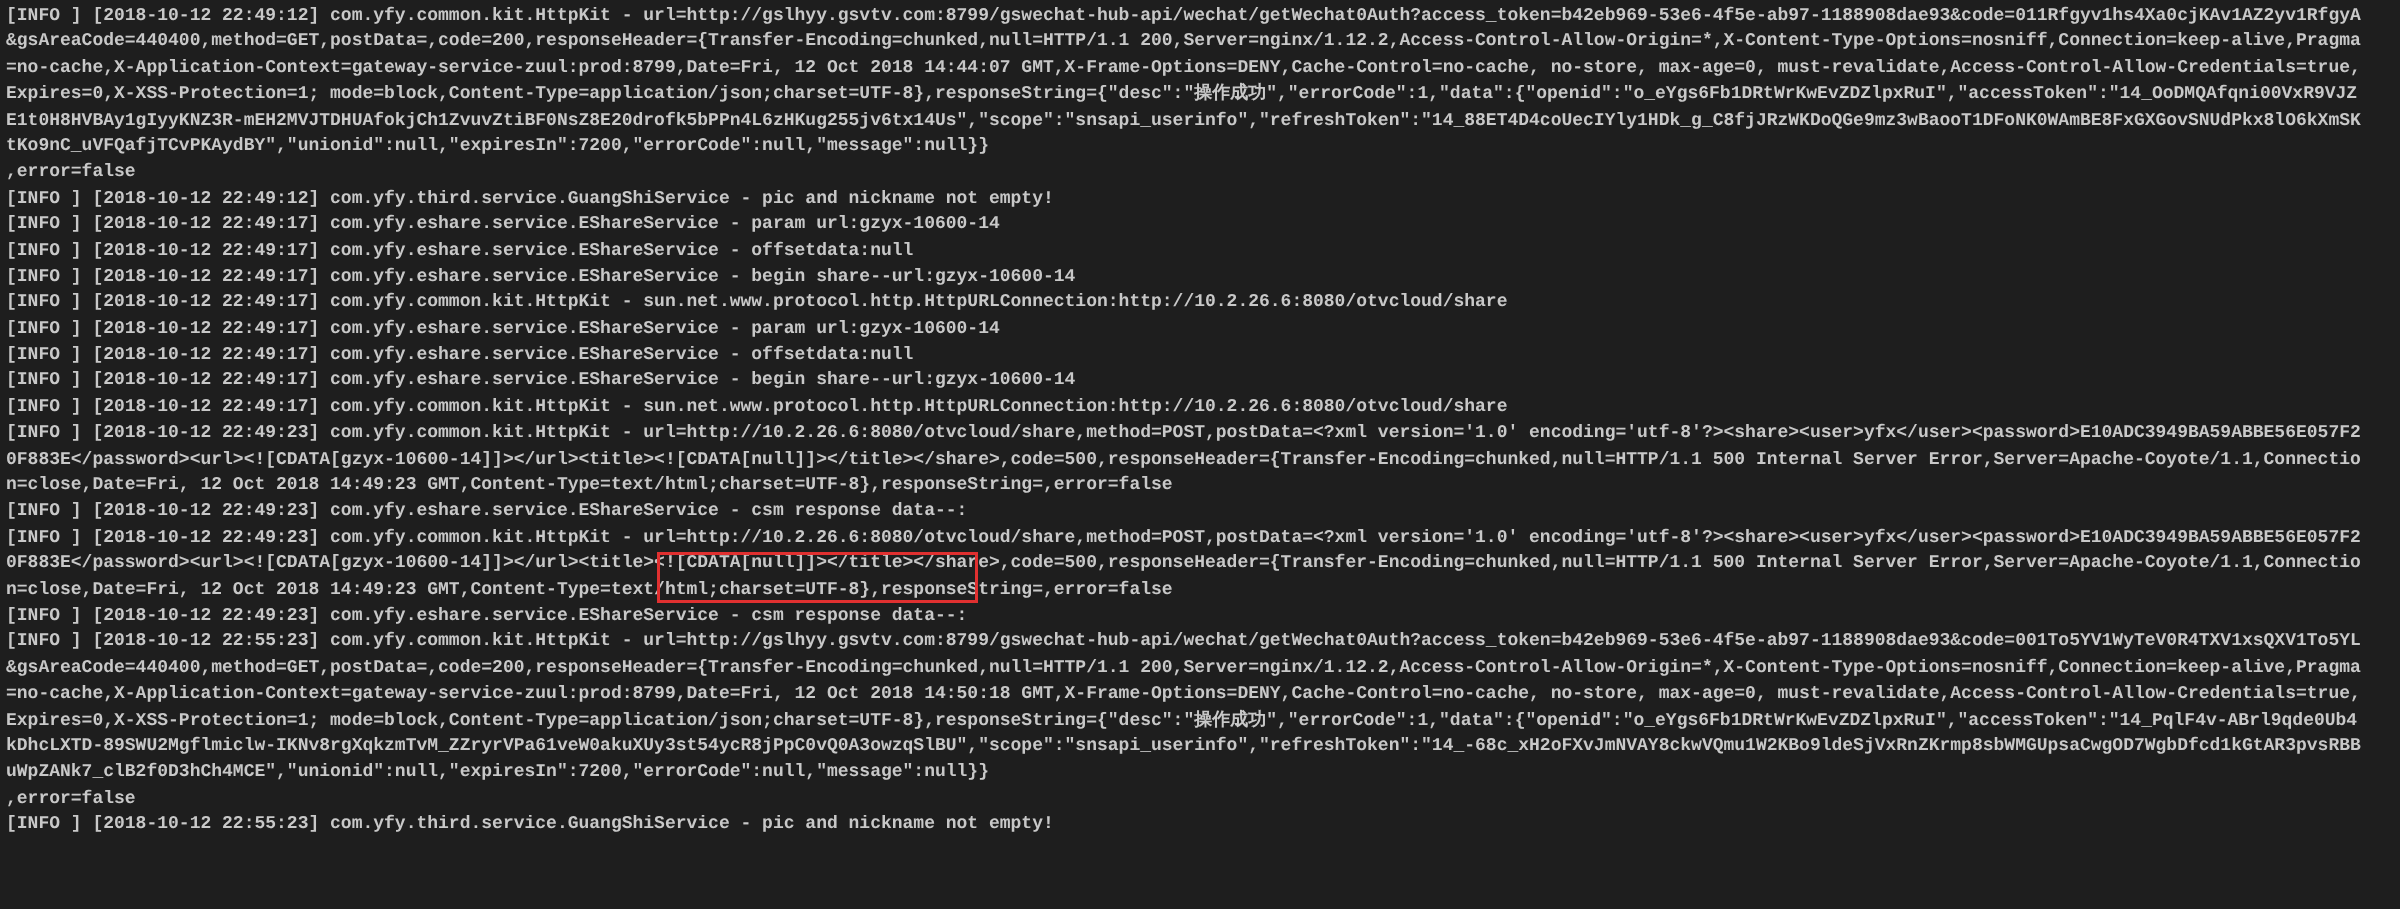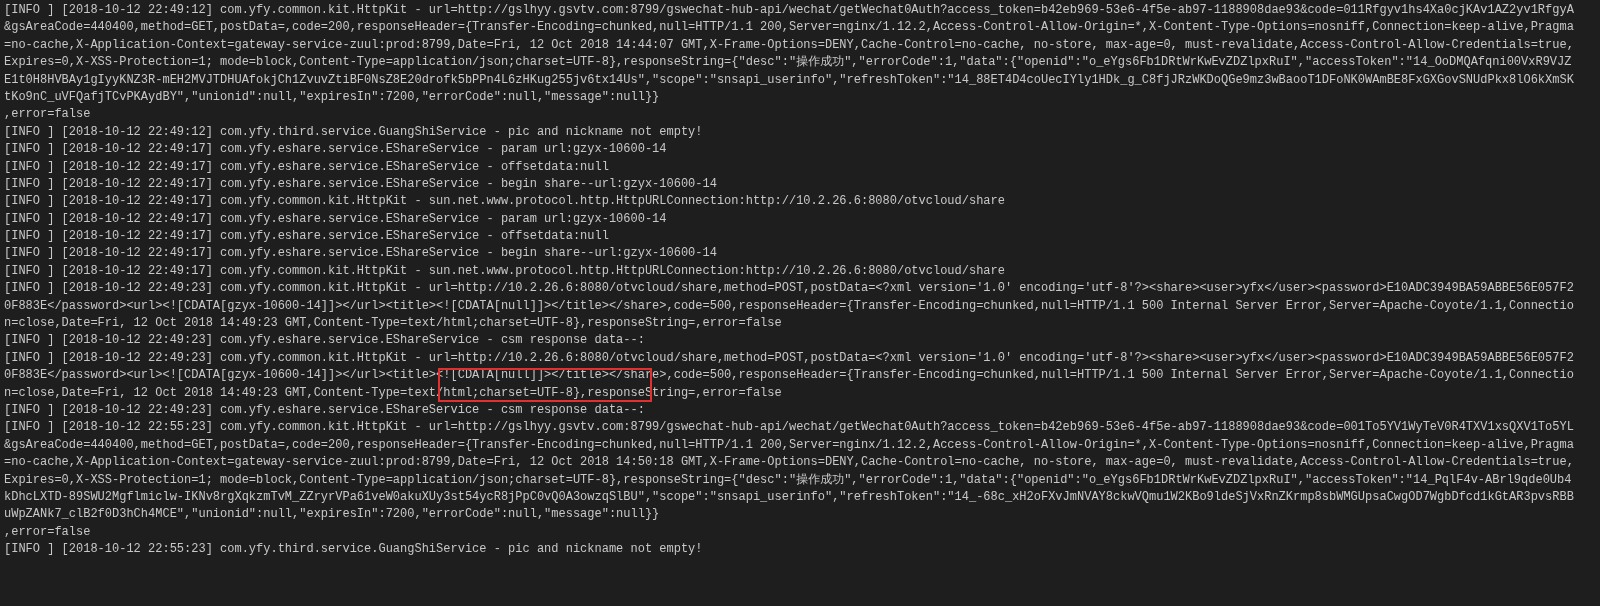--- a/index.html
+++ b/index.html
@@ -15,20 +15,21 @@
   .viewport {
     width: 1600px;
     height: 606px;
     overflow: hidden;
     position: relative;
   }
   .log {
     padding: 2px 22px 2px 4px;
     white-space: pre-wrap;
     word-break: break-all;
+    font-weight: bold;
   }
   .line {
     display: block;
   } 
   .highlight-box {
     position: absolute;
     border: 2px solid #e03030;
     pointer-events: none;
   }
 </style>

